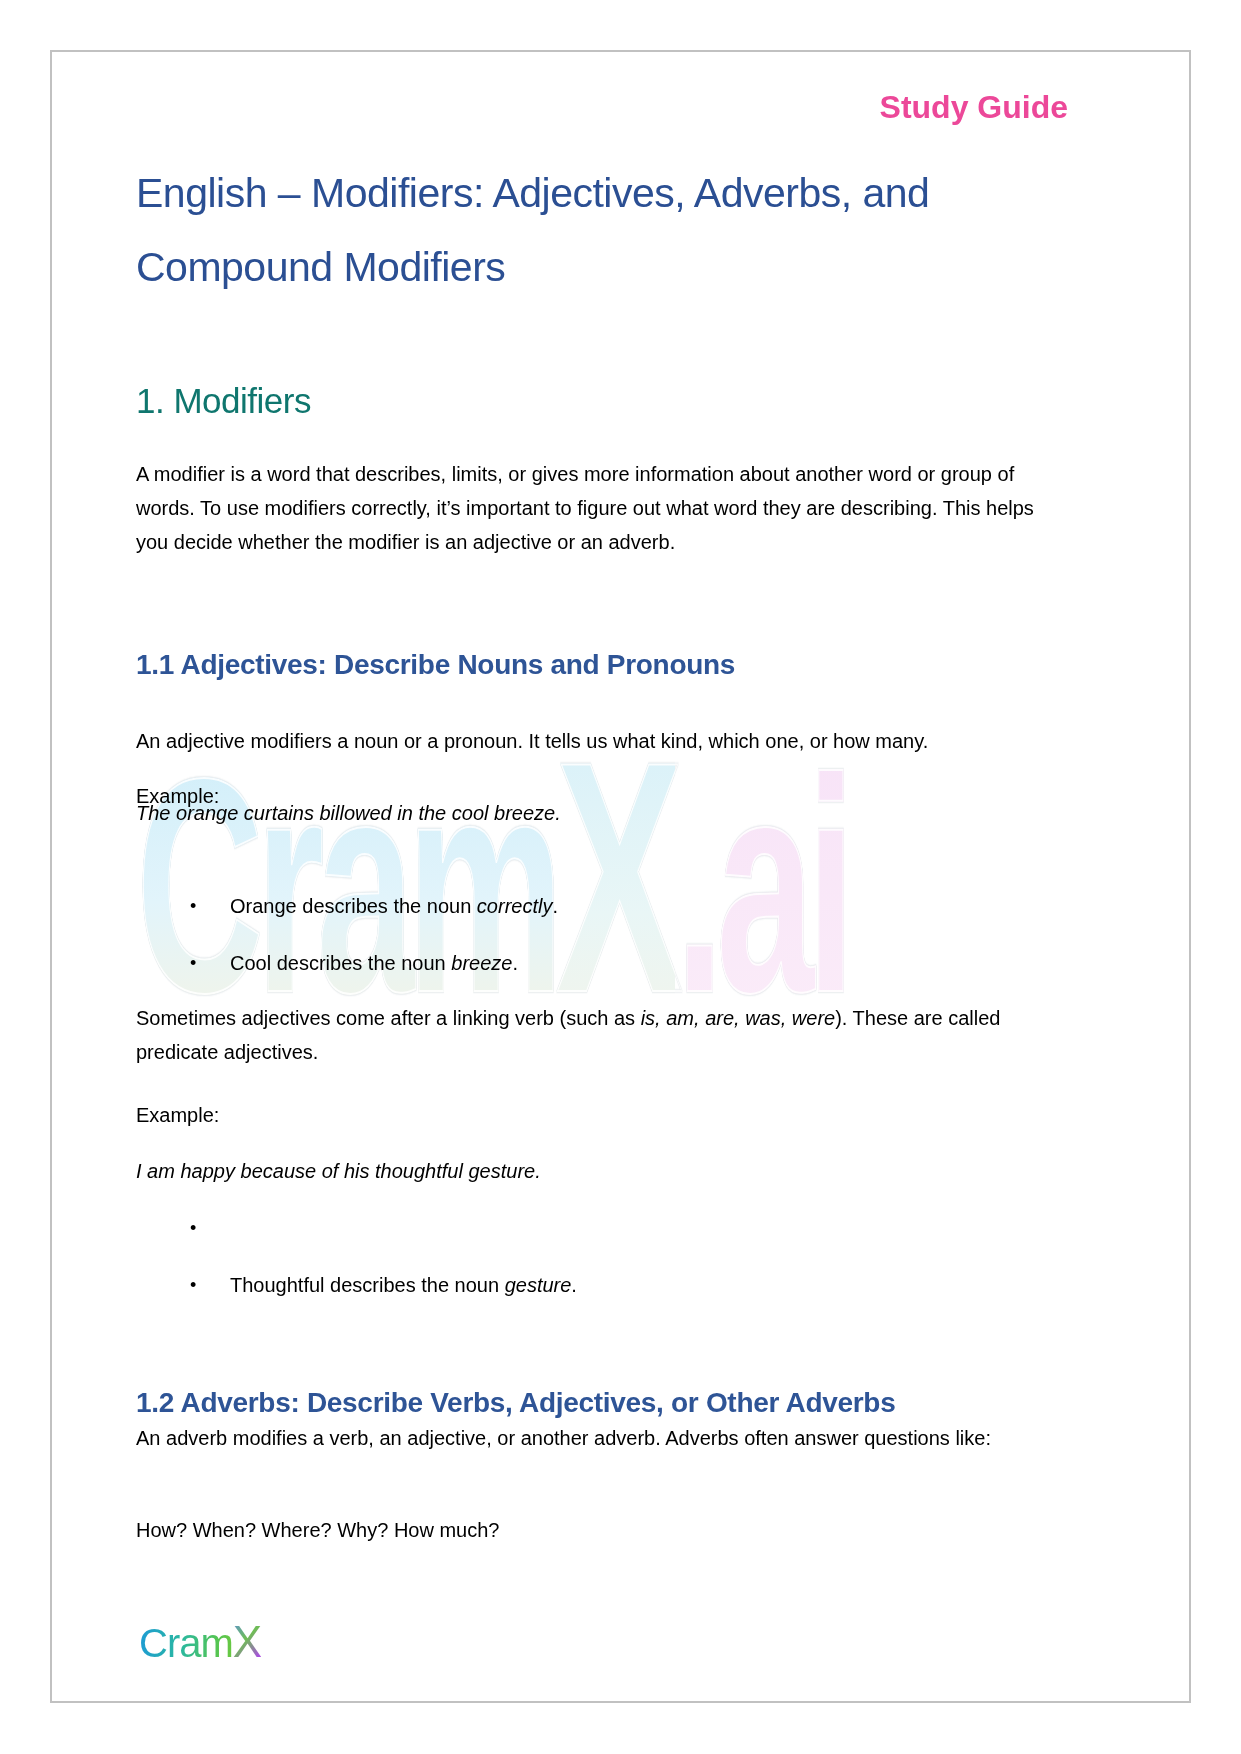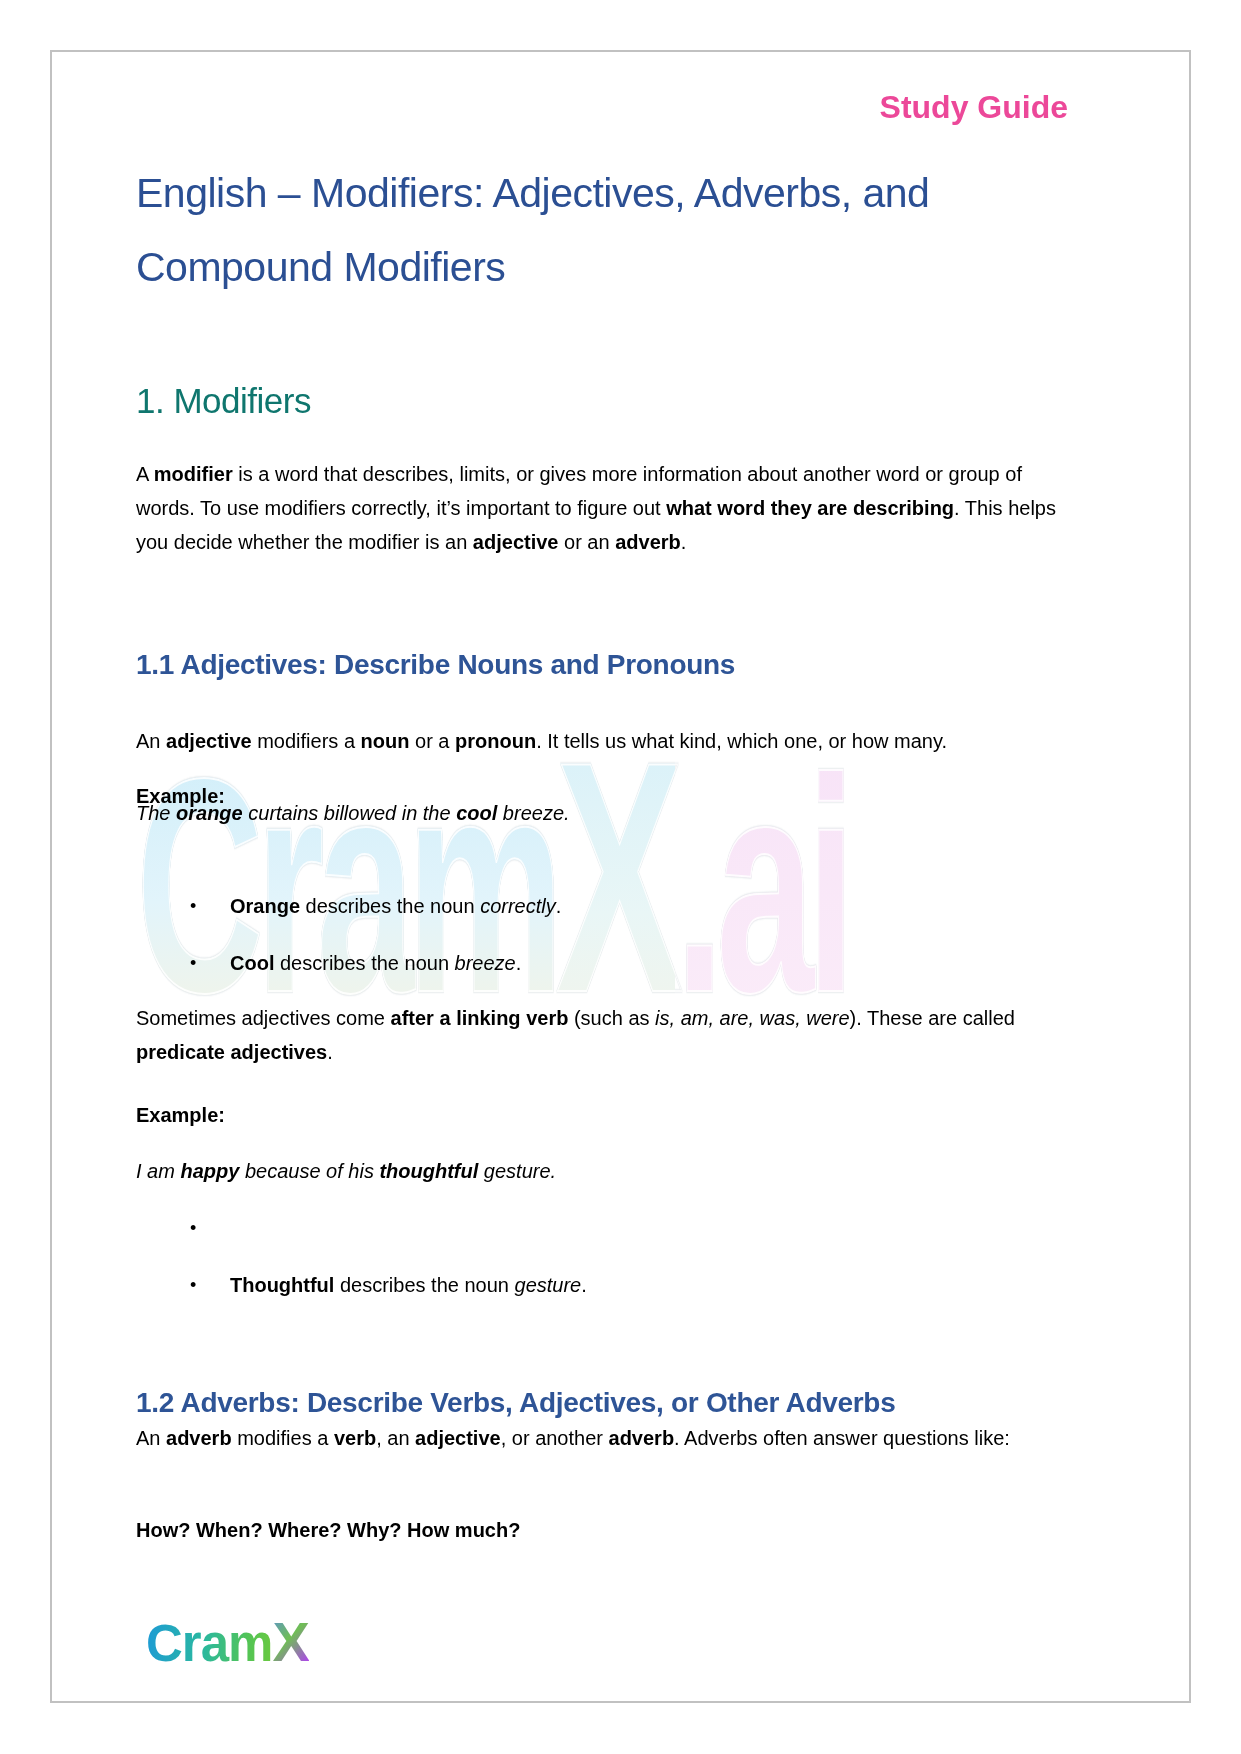--- a/index.html
+++ b/index.html
@@ -39,21 +39,21 @@
   .p-example2-label{top:1046px;}
   .p-example2-sentence{top:1102px;}
   .li-row3{top:1159px;}
   .li-row4{top:1216px;}
   .p-adverbs-intro{top:1369px;}
   .p-questions{top:1461px;}
   .li{display:flex;}
   .li .marker{width:40px;padding-left:54px;flex:none;font-size:18px;}
   .li .li-text{flex:1;}
   .b,{font-weight:700;}
-  span.b{font-weight:700;}
+  span.b{font-weight:400;}
   span.i{font-style:italic;}
   
   .watermark{
     position:absolute;left:84px;top:700px;width:900px;height:250px;z-index:1;
     pointer-events:none;
   }
   .wm-text{
     font-size:305px;font-weight:700;line-height:250px;letter-spacing:-14px;
     transform:scaleX(0.58);transform-origin:left center;white-space:nowrap;
     filter:drop-shadow(0 0 1px rgba(150,165,175,0.5));
@@ -69,22 +69,22 @@
     -webkit-background-clip:text;background-clip:text;color:transparent;
     -webkit-text-stroke:2px rgba(255,255,255,0.85);
   }
   .wm-ai{
     background:linear-gradient(180deg,#f7e2f7 0%,#fbedf9 100%);
     -webkit-background-clip:text;background-clip:text;color:transparent;
     -webkit-text-stroke:2px rgba(255,255,255,0.85);
   }
   
   .logo{
-    position:absolute;left:94px;top:1567px;z-index:2;
-    font-size:51px;font-weight:700;letter-spacing:-1px;line-height:46px;
+    position:absolute;left:87px;top:1567px;z-index:2;
+    font-size:40px;font-weight:400;letter-spacing:-1px;line-height:46px;
   }
   .logo-cram{
     background:linear-gradient(95deg,#1d9ad6 0%,#2ab8a0 45%,#53c455 80%,#6cc93f 100%);
     -webkit-background-clip:text;background-clip:text;color:transparent;
   }
   .logo-x{
     font-size:1.1em;
     background:linear-gradient(135deg,#5b8de5 0%,#6fbe54 45%,#a94fe0 85%,#c13ae0 100%);
     -webkit-background-clip:text;background-clip:text;color:transparent;
   }

